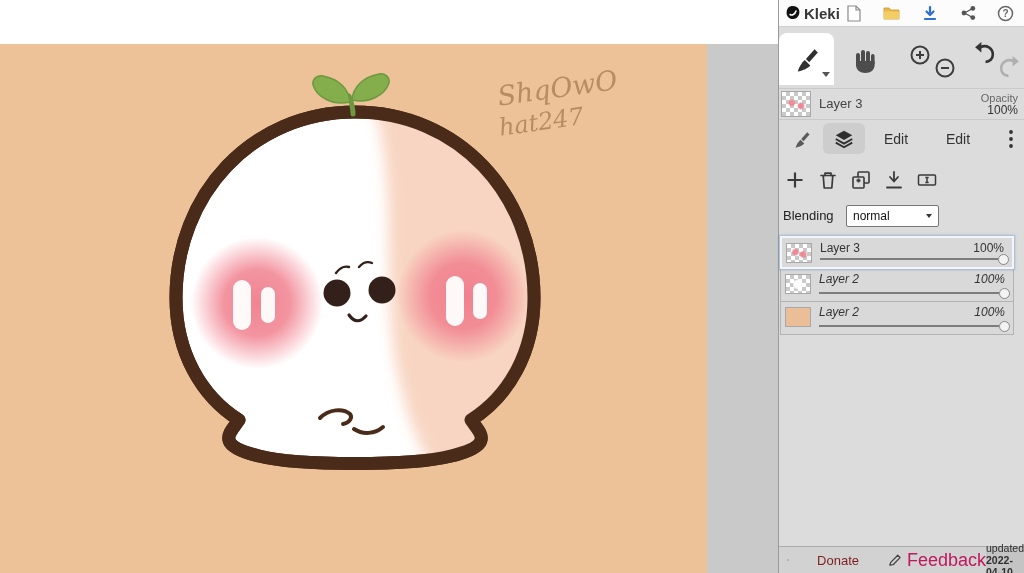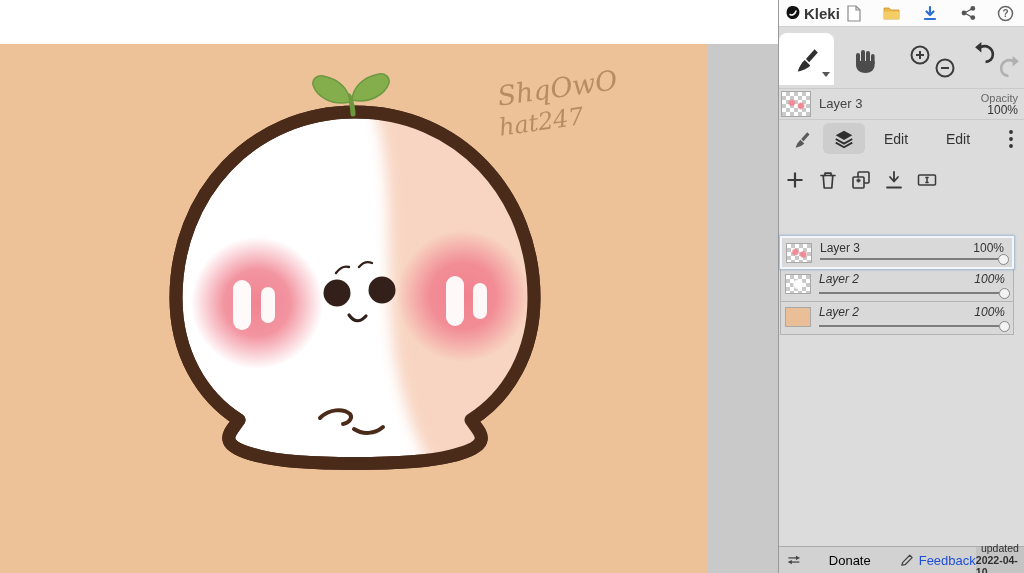--- a/index.html
+++ b/index.html
@@ -66,22 +66,22 @@
   .layer-row.selected{border:2px solid #f2f6fa;box-shadow:0 0 2px 1px rgba(110,150,190,.55);z-index:2;}
   .layer-thumb{position:absolute;left:4px;top:5px;width:26px;height:20px;}
   .layer-thumb.solid{background:#eabf97;}
   .layer-name{position:absolute;left:38px;top:3px;font-size:12px;color:#333;}
   .layer-pct{position:absolute;right:8px;top:3px;font-size:12px;color:#333;}
   .slider-track{position:absolute;left:38px;right:14px;bottom:7px;height:2px;background:#7d7d7d;}
   .slider-knob{position:absolute;right:3px;bottom:2px;width:11px;height:11px;border-radius:50%;background:#f3f3f3;border:1px solid #888;box-sizing:border-box;cursor:pointer;}
 
   .sb-footer{position:absolute;left:0;right:0;bottom:0;height:27px;background:#d2d2d2;border-top:1px solid #ababab;display:flex;align-items:center;box-sizing:border-box;}
   .f-swap{margin-left:8px;width:20px;height:14px;cursor:pointer;}
-  .f-donate{margin-left:28px;font-size:13px;color:#000000;cursor:pointer;text-align:center;}
-  .f-feedback{margin-left:28px;display:flex;align-items:center;gap:5px;font-size:13px;color:#1d4ed8;cursor:pointer;}
+  .f-donate{margin-left:28px;font-size:13px;color:#7f1d1d;cursor:pointer;text-align:center;}
+  .f-feedback{margin-left:28px;display:flex;align-items:center;gap:5px;font-size:18px;color:#be185d;cursor:pointer;}
   .f-updated{margin-left:auto;width:70px;height:100%;background:#c4c4c4;display:flex;flex-direction:column;align-items:center;justify-content:center;color:#2f2f2f;}
   .f-updated .u1{font-size:10.5px;line-height:12px;}
   .f-updated .u2{font-size:10.5px;line-height:12px;font-weight:bold;}
 </style>
 </head>
 <body>
 
 <div class="page">
 
   <div class="workspace">
@@ -318,20 +318,27 @@
       <div class="la-btn" style="left:134px;">
         <svg width="22" height="22" viewBox="0 0 22 22">
           <g stroke="#3a3a3a" stroke-width="1.5" fill="none">
             <rect x="2.5" y="6" width="17" height="10" rx="1"></rect>
             <path d="M11,8.5 v5 M9.3,8.5 h3.4 M9.3,13.5 h3.4"></path>
           </g>
         </svg>
       </div>
     </div>
 
+    <div class="blend-row">
+      <span class="blend-label">Blending</span>
+      <div class="select">
+        <span class="txt">normal</span>
+        <span class="arrow"></span>
+      </div>
+    </div>
 
     <div class="layer-list">
       <div class="layer-row selected">
         <div class="thumb checker layer-thumb">
             <i class="ink pink"></i>
           </div>
         <span class="layer-name">Layer 3</span>
         <span class="layer-pct">100%</span>
         <div class="slider-track"></div>
         <div class="slider-knob"></div>

